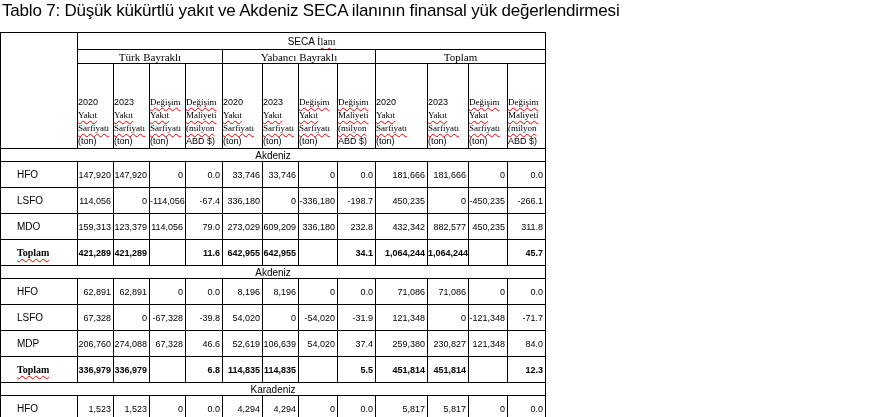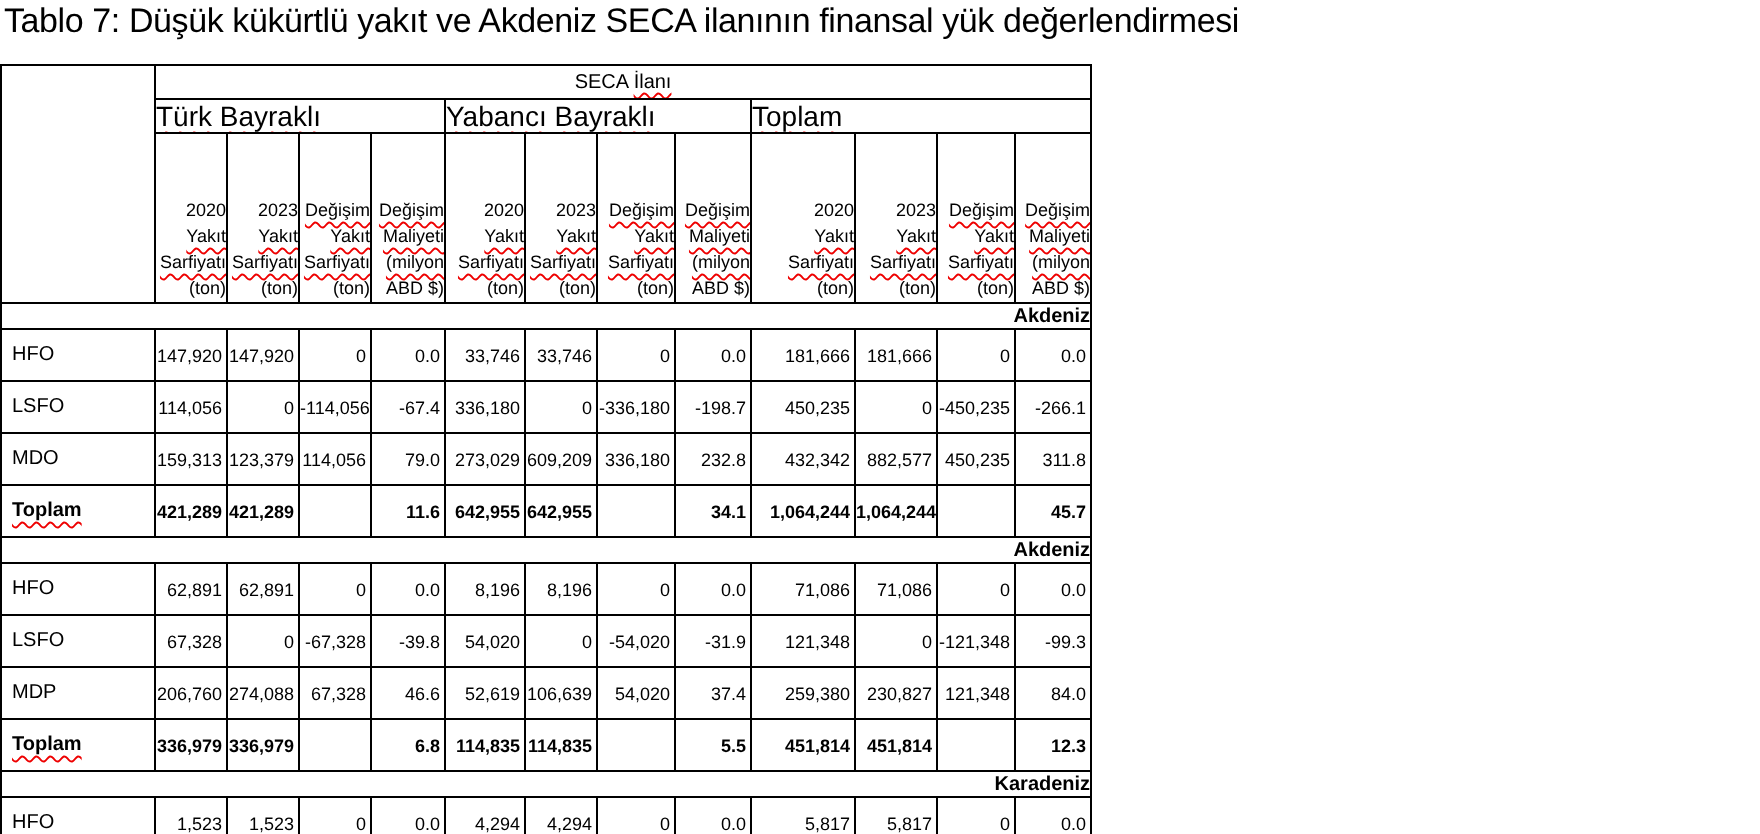--- a/index.html
+++ b/index.html
@@ -31,54 +31,55 @@
   }
   table.seca th, table.seca td {
     border: 1px solid #000;
     font-weight: normal;
     padding: 0;
     overflow: hidden;
     white-space: nowrap;
   }
   th.corner { }
   th.r1 { height: 16px; font-size: 10px; text-align: center; vertical-align: middle; }
-  th.r2 { height: 13px; font-size: 14px; text-align: left; vertical-align: middle; }
+  th.r2 { height: 13px; font-size: 11px; text-align: center; vertical-align: middle; }
   th.r3 {
     height: 84px;
     font-size: 9px;
     text-align: left;
     vertical-align: bottom;
     padding: 0 1px 2px 2px;
   }
-  th.r3 div { line-height: 13px; text-align: right; }
+  th.r3 div { line-height: 13px; }
   tr.sec td {
     height: 12px;
     font-size: 10px;
-    font-weight: bold;
-    text-align: right;
+    font-weight: normal;
+    text-align: center;
     vertical-align: middle;
   }
   tr.data td { height: 25px; vertical-align: middle; }
   tr.data td.lbl {
     font-size: 10px;
     text-align: left;
-    padding-left: 5px;
+    padding-left: 16px;
   }
   tr.data td.num {
     font-size: 9px;
     text-align: right;
     padding-right: 2px;
   }
   tr.data.bold td { font-weight: bold; }
   .sp {
     text-decoration: underline;
     text-decoration-style: wavy;
     text-decoration-color: #ee0000;
     text-decoration-thickness: 1px;
     text-underline-offset: 2px;
+    font-family: Liberation Serif, serif;
   }
 </style>
 </head>
 <body>
 
 <div class="page">
   <div class="doc-title">Tablo 7: Düşük kükürtlü yakıt ve Akdeniz SECA ilanının finansal yük değerlendirmesi</div>
 
   <table class="seca">
     <colgroup>
@@ -269,21 +270,21 @@
           <td class="num">0</td>
           <td class="num">-67,328</td>
           <td class="num">-39.8</td>
           <td class="num">54,020</td>
           <td class="num">0</td>
           <td class="num">-54,020</td>
           <td class="num">-31.9</td>
           <td class="num">121,348</td>
           <td class="num">0</td>
           <td class="num">-121,348</td>
-          <td class="num">-99.3</td>
+          <td class="num">-71.7</td>
         </tr>
         <tr class="data">
           <td class="lbl"><span class="">MDP</span></td>
           <td class="num">206,760</td>
           <td class="num">274,088</td>
           <td class="num">67,328</td>
           <td class="num">46.6</td>
           <td class="num">52,619</td>
           <td class="num">106,639</td>
           <td class="num">54,020</td>

